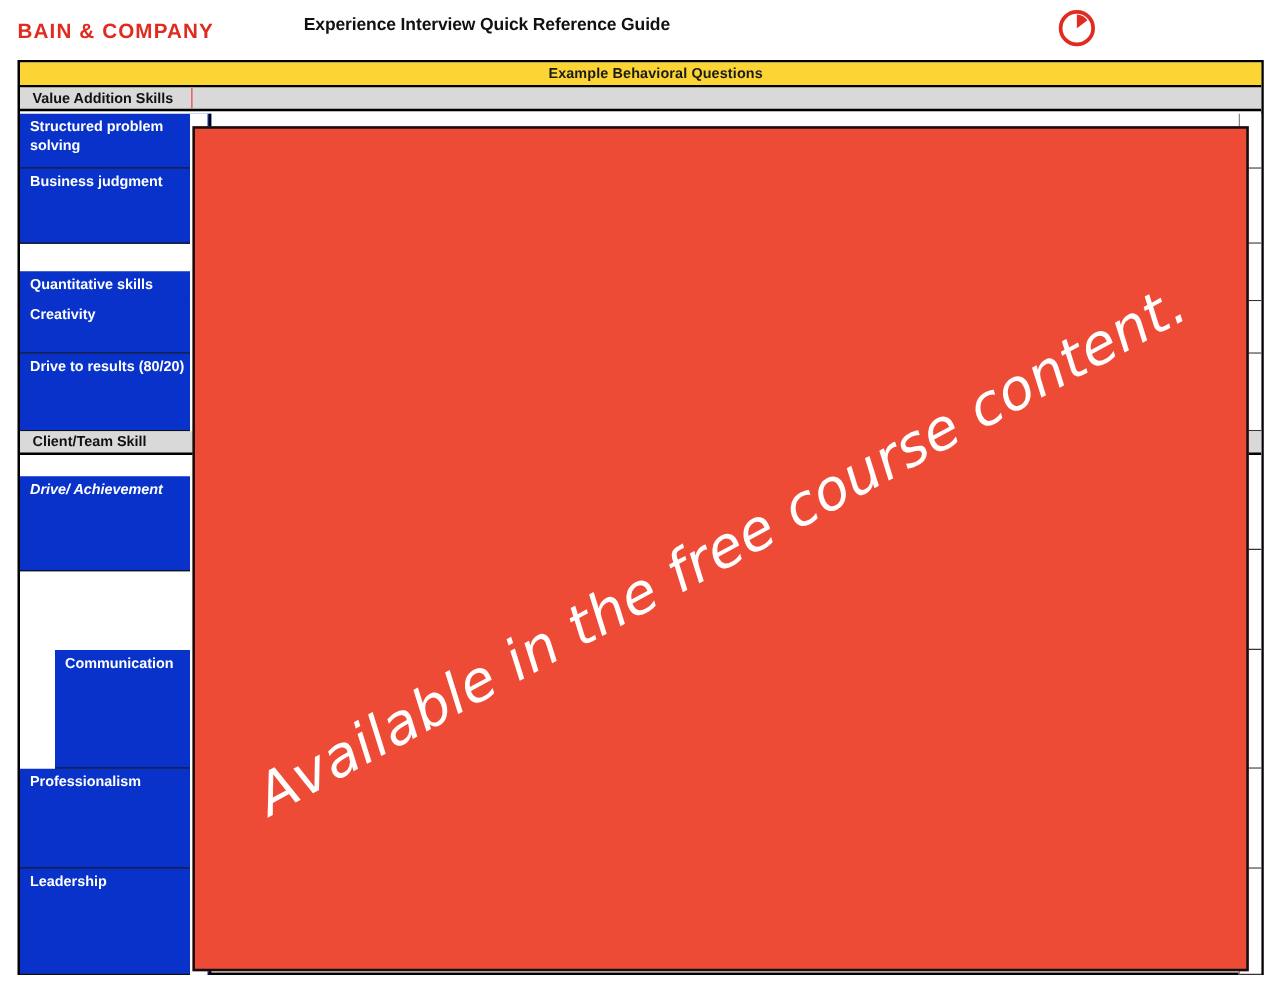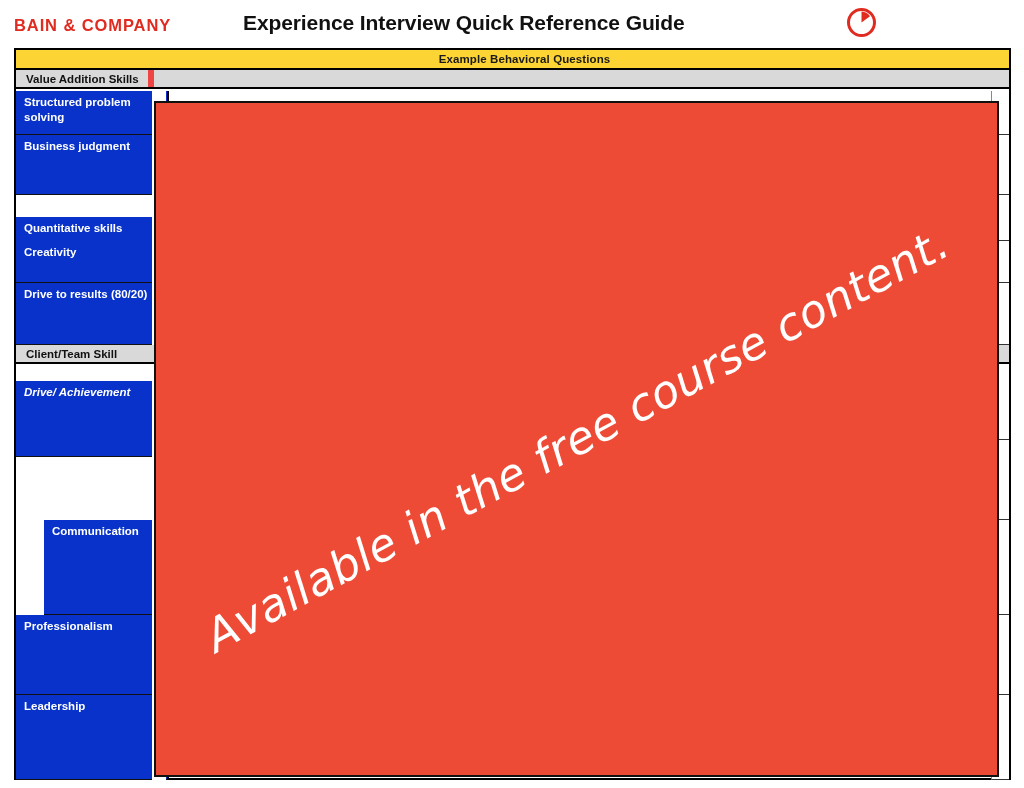--- a/index.html
+++ b/index.html
@@ -40,21 +40,21 @@
     font-weight: bold;
     letter-spacing: 0.9px;
     color: #E02B20;
     white-space: nowrap;
   }
   .doc-title {
     position: absolute;
     left: 243px;
     top: 11px;
     font-family: "Liberation Sans", sans-serif;
-    font-size: 21px;
+    font-size: 14px;
     font-weight: bold;
     color: #111111;
     white-space: nowrap;
     letter-spacing: -0.1px;
   }
   .brand-mark {
     position: absolute;
     right: 18px;
     top: 6px;
     width: 33px;
@@ -113,21 +113,21 @@
     width: 138px;
     height: 100%;
     display: flex;
     align-items: center;
     padding-left: 10px;
     box-sizing: border-box;
     font-size: 11.5px;
     font-weight: bold;
     color: #111111;
     white-space: nowrap;
-    border-right: 6px solid #ef4444;
+    border-right: 1px solid #ef4444;
   }
   .section-head.clipped .section-label {
     width: 150px;
     border-right: 2px solid #000;
   }
 
   
   .grid {
     position: absolute;
     left: 0;

